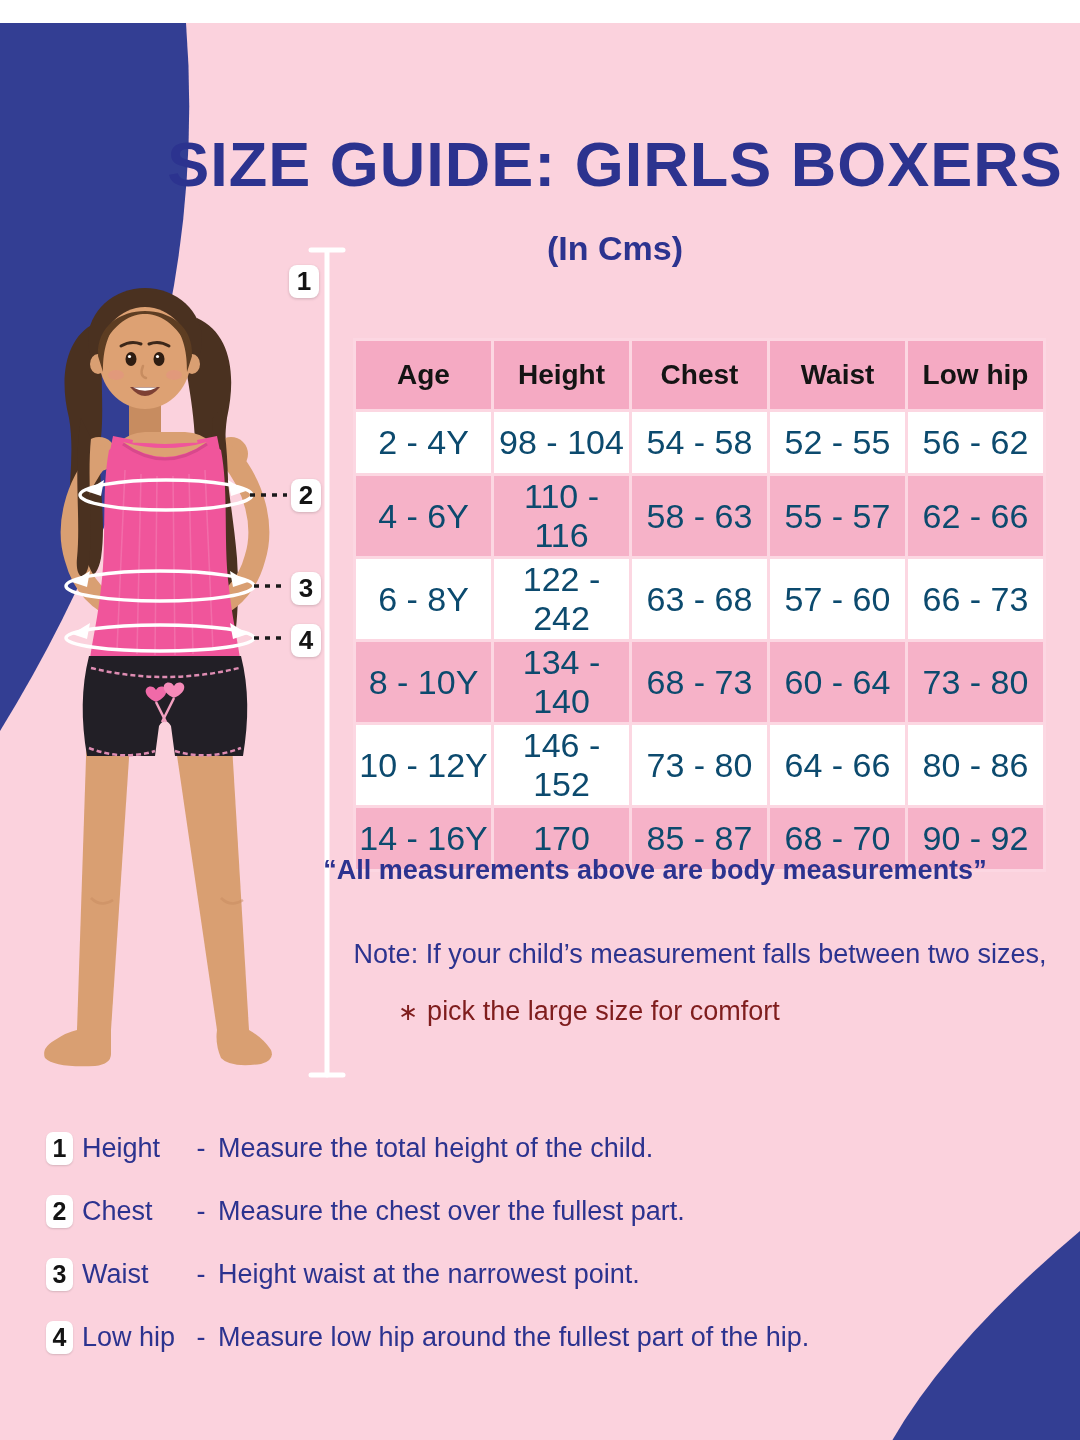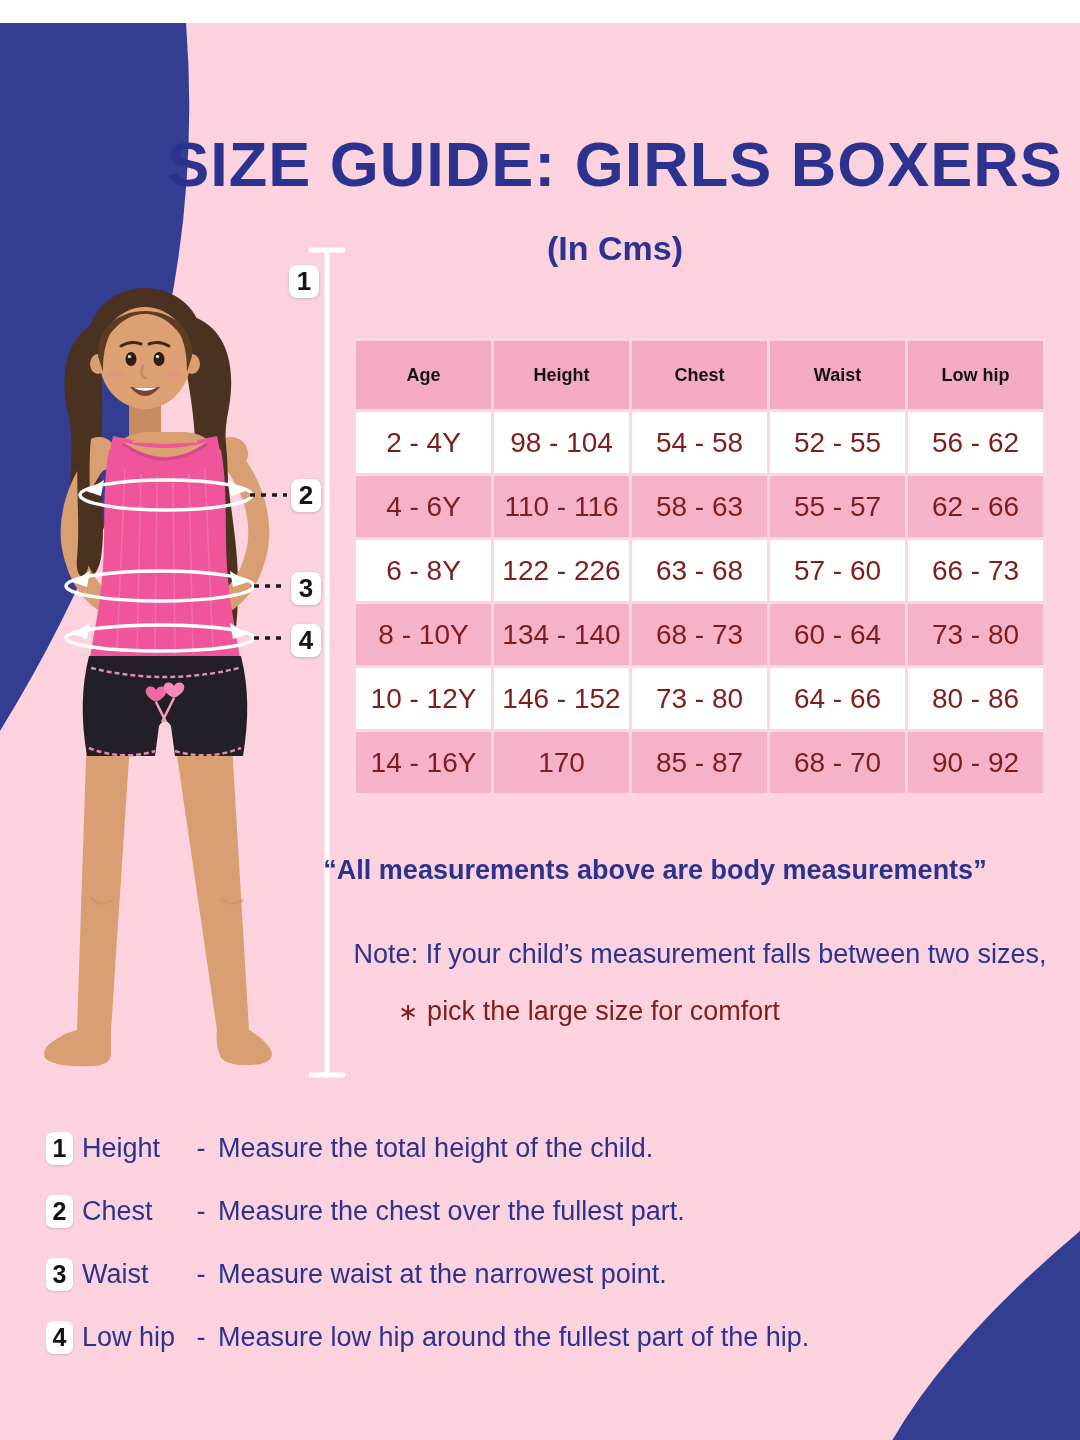--- a/index.html
+++ b/index.html
@@ -14,23 +14,23 @@
   .overlay-svg{position:absolute;left:0;top:0;width:1080px;height:1440px;pointer-events:none;}
   .badge{position:absolute;width:30px;height:33px;background:#ffffff;border-radius:8px;
     display:flex;align-items:center;justify-content:center;font-size:26px;font-weight:600;color:#141414;
     box-shadow:0 1px 3px rgba(0,0,0,.18);}
   .badge1{left:289px;top:242px;}
   .badge2{left:291px;top:456px;}
   .badge3{left:291px;top:549px;}
   .badge4{left:291px;top:601px;}
   .size-table{position:absolute;left:353px;top:315px;width:693px;border-collapse:collapse;
     table-layout:fixed;text-align:center;}
-  .size-table th{height:66px;background:#f5aac3;font-size:18px;font-weight:bold;color:#141414;
+  .size-table th{height:66px;background:#f5aac3;font-size:28px;font-weight:bold;color:#141414;
     border:3px solid #fcd7e2;}
-  .size-table td{height:59px;font-size:28px;color:#7f1d1d;border:3px solid #fcd7e2;}
+  .size-table td{height:59px;font-size:34px;color:#0c4a6e;border:3px solid #fcd7e2;}
   .size-table tbody tr:nth-child(odd) td{background:#ffffff;}
   .size-table tbody tr:nth-child(even) td{background:#f6b2c8;}
   .quote-line{position:absolute;left:300px;top:832px;width:710px;text-align:center;
     font-size:27px;font-weight:600;color:#2c338f;}
   .note-line{position:absolute;left:340px;top:916px;width:720px;text-align:center;
     font-size:27px;font-weight:500;color:#2c338f;}
   .bullet-line{position:absolute;font-size:27px;font-weight:500;color:#7f1d1d;}
   .bullet-1{left:398px;top:973px;}
   .bullet-2{left:403px;top:1030px;}
   .bullet-sym{margin-right:9px;font-size:24px;}
@@ -182,21 +182,21 @@
         </tr>
         <tr>
           <td>4 - 6Y</td>
           <td>110 - 116</td>
           <td>58 - 63</td>
           <td>55 - 57</td>
           <td>62 - 66</td>
         </tr>
         <tr>
           <td>6 - 8Y</td>
-          <td>122 - 226</td>
+          <td>122 - 242</td>
           <td>63 - 68</td>
           <td>57 - 60</td>
           <td>66 - 73</td>
         </tr>
         <tr>
           <td>8 - 10Y</td>
           <td>134 - 140</td>
           <td>68 - 73</td>
           <td>60 - 64</td>
           <td>73 - 80</td>
@@ -233,21 +233,21 @@
   <div class="legend-item legend-2">
     <span class="legend-badge">2</span>
     <span class="legend-label">Chest</span>
     <span class="legend-dash">-</span>
     <span>Measure the chest over the fullest part.</span>
   </div>
   <div class="legend-item legend-3">
     <span class="legend-badge">3</span>
     <span class="legend-label">Waist</span>
     <span class="legend-dash">-</span>
-    <span>Measure waist at the narrowest point.</span>
+    <span>Height waist at the narrowest point.</span>
   </div>
   <div class="legend-item legend-4">
     <span class="legend-badge">4</span>
     <span class="legend-label">Low hip</span>
     <span class="legend-dash">-</span>
     <span>Measure low hip around the fullest part of the hip.</span>
   </div>
 
 </div>
 

